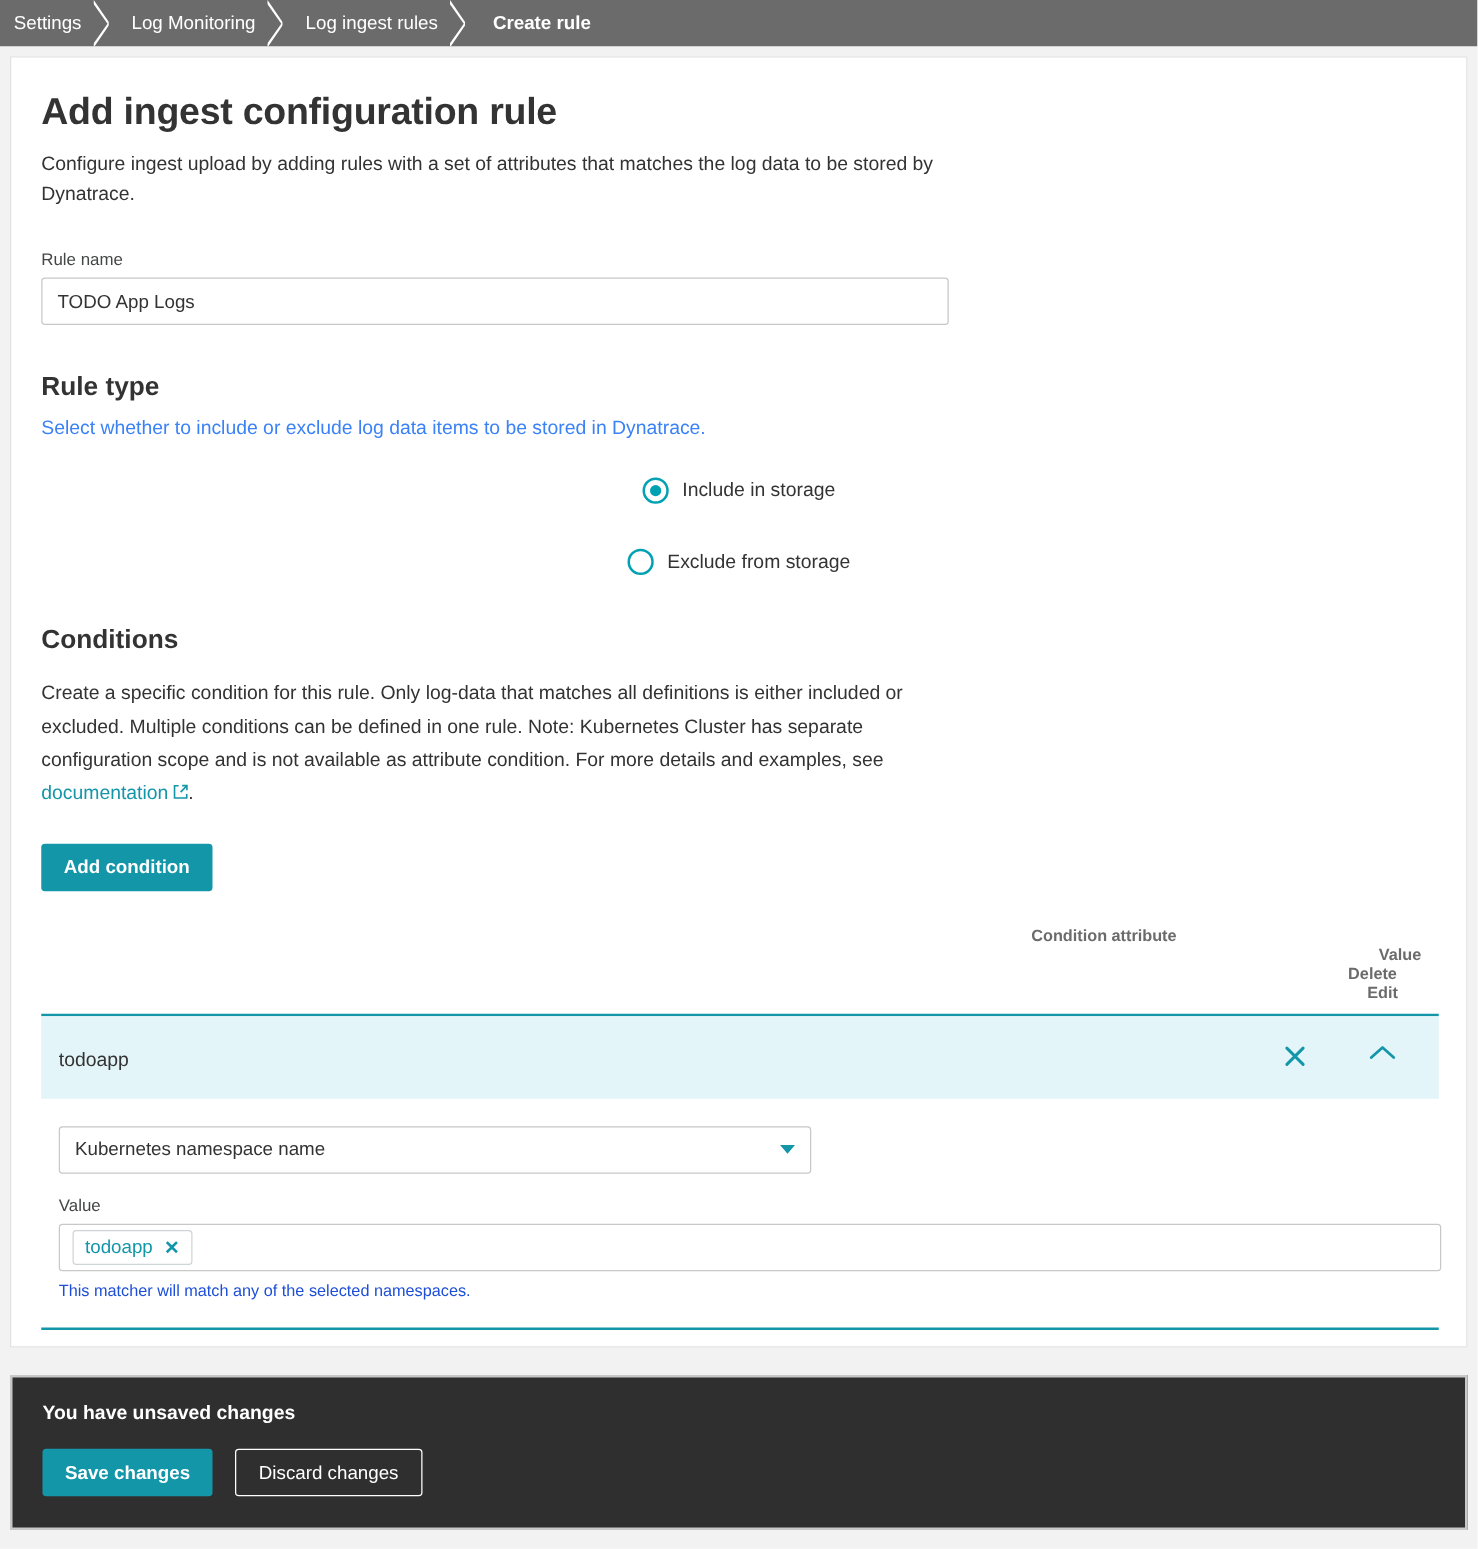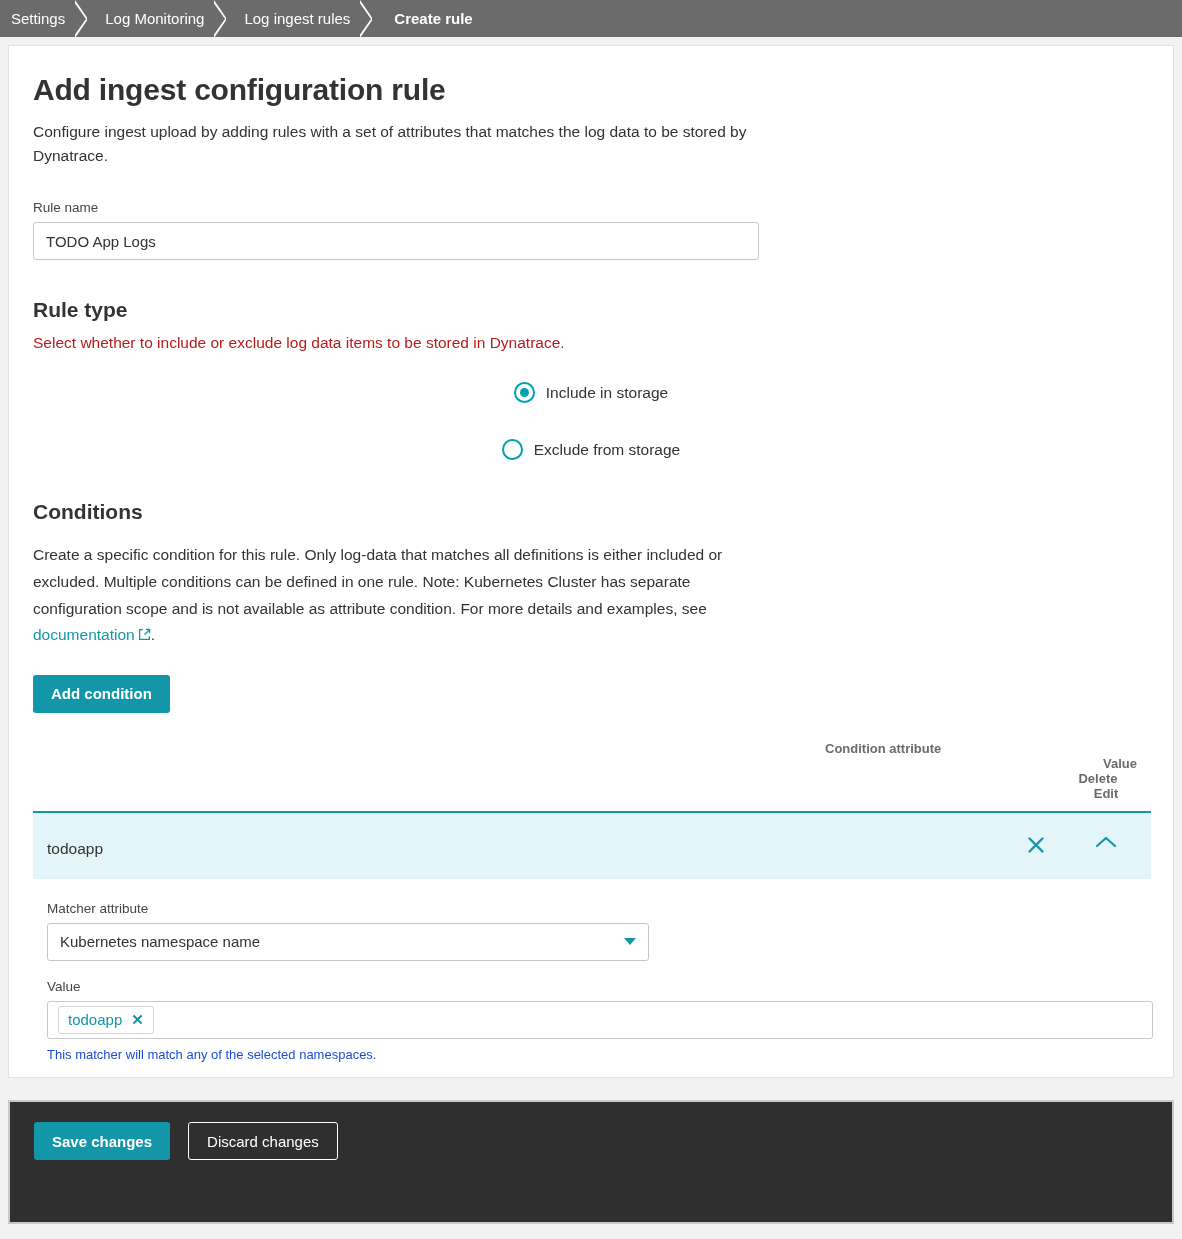--- a/index.html
+++ b/index.html
@@ -110,21 +110,21 @@
 
   h2.section-title {
     font-size: 21px;
     font-weight: bold;
     margin: 38px 0 9px 0;
     color: #333333;
   }
   p.section-desc {
     font-size: 15.5px;
     margin: 0;
-    color: #b91c1c;
+    color: #3b82f6;
     line-height: 1.5;
   }
 
   
   .radio-row {
     display: flex;
     align-items: center;
     margin-top: 28px;
     gap: 36px;
     flex-direction: column;
@@ -406,38 +406,38 @@
           </svg>
         </div>
         <div class="icon-btn edit">
           <svg width="22" height="16" viewBox="0 0 22 16">
             <path d="M2 11 L11 3 L20 11" stroke="#1496a9" stroke-width="2.2" fill="none" stroke-linecap="round" stroke-linejoin="round"></path>
           </svg>
         </div>
       </div>
 
       <div class="editor">
-        <div class="lbl">Matcher attribute</div>
         <div class="select-box">
           <span>Kubernetes namespace name</span>
           <span class="chev"></span>
         </div>
 
         <div class="lbl lbl2">Value</div>
         <div class="tag-input">
           <span class="tag">
             <span>todoapp</span>
             <span class="tag-x">✕</span>
           </span>
         </div>
         <div class="hint">This matcher will match any of the selected namespaces.</div>
       </div>
     </div>
 
   </div>
 </div>
 
 <div class="unsaved-bar">
+  <div class="unsaved-title">You have unsaved changes</div>
   <div class="unsaved-actions">
     <button class="save-btn">Save changes</button>
     <button class="discard-btn">Discard changes</button>
   </div>
 </div>
 
 </body></html>

